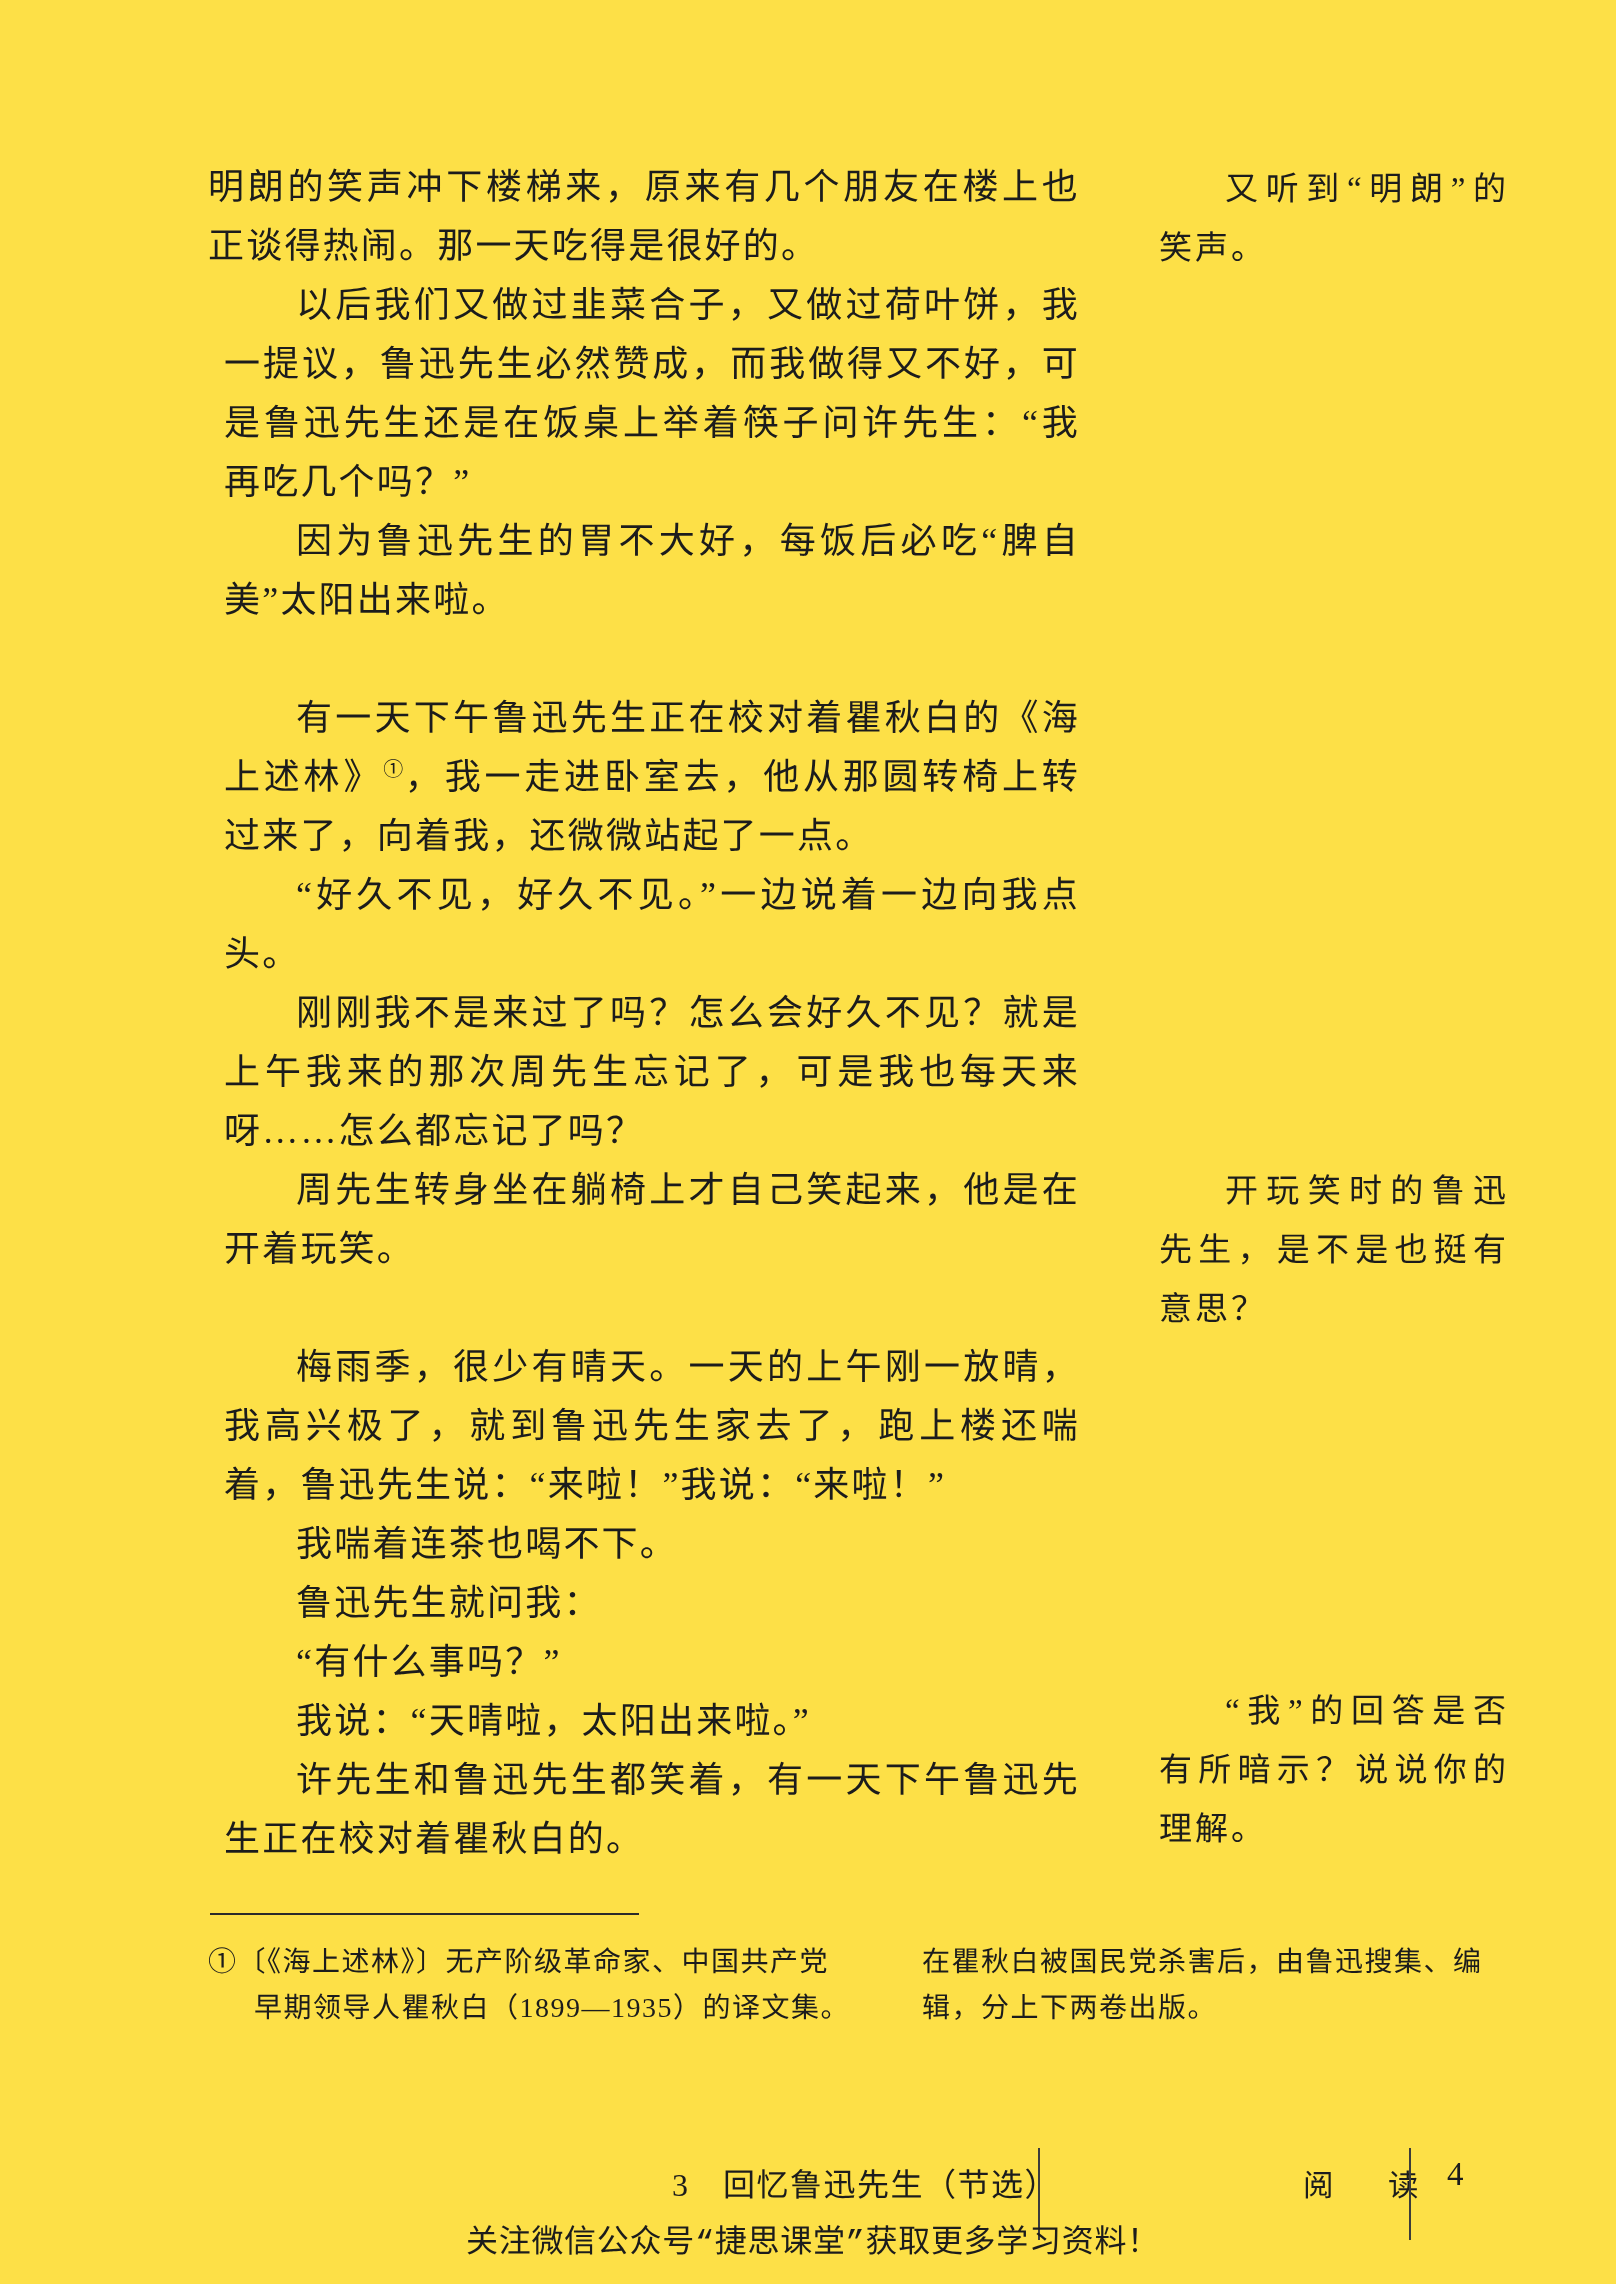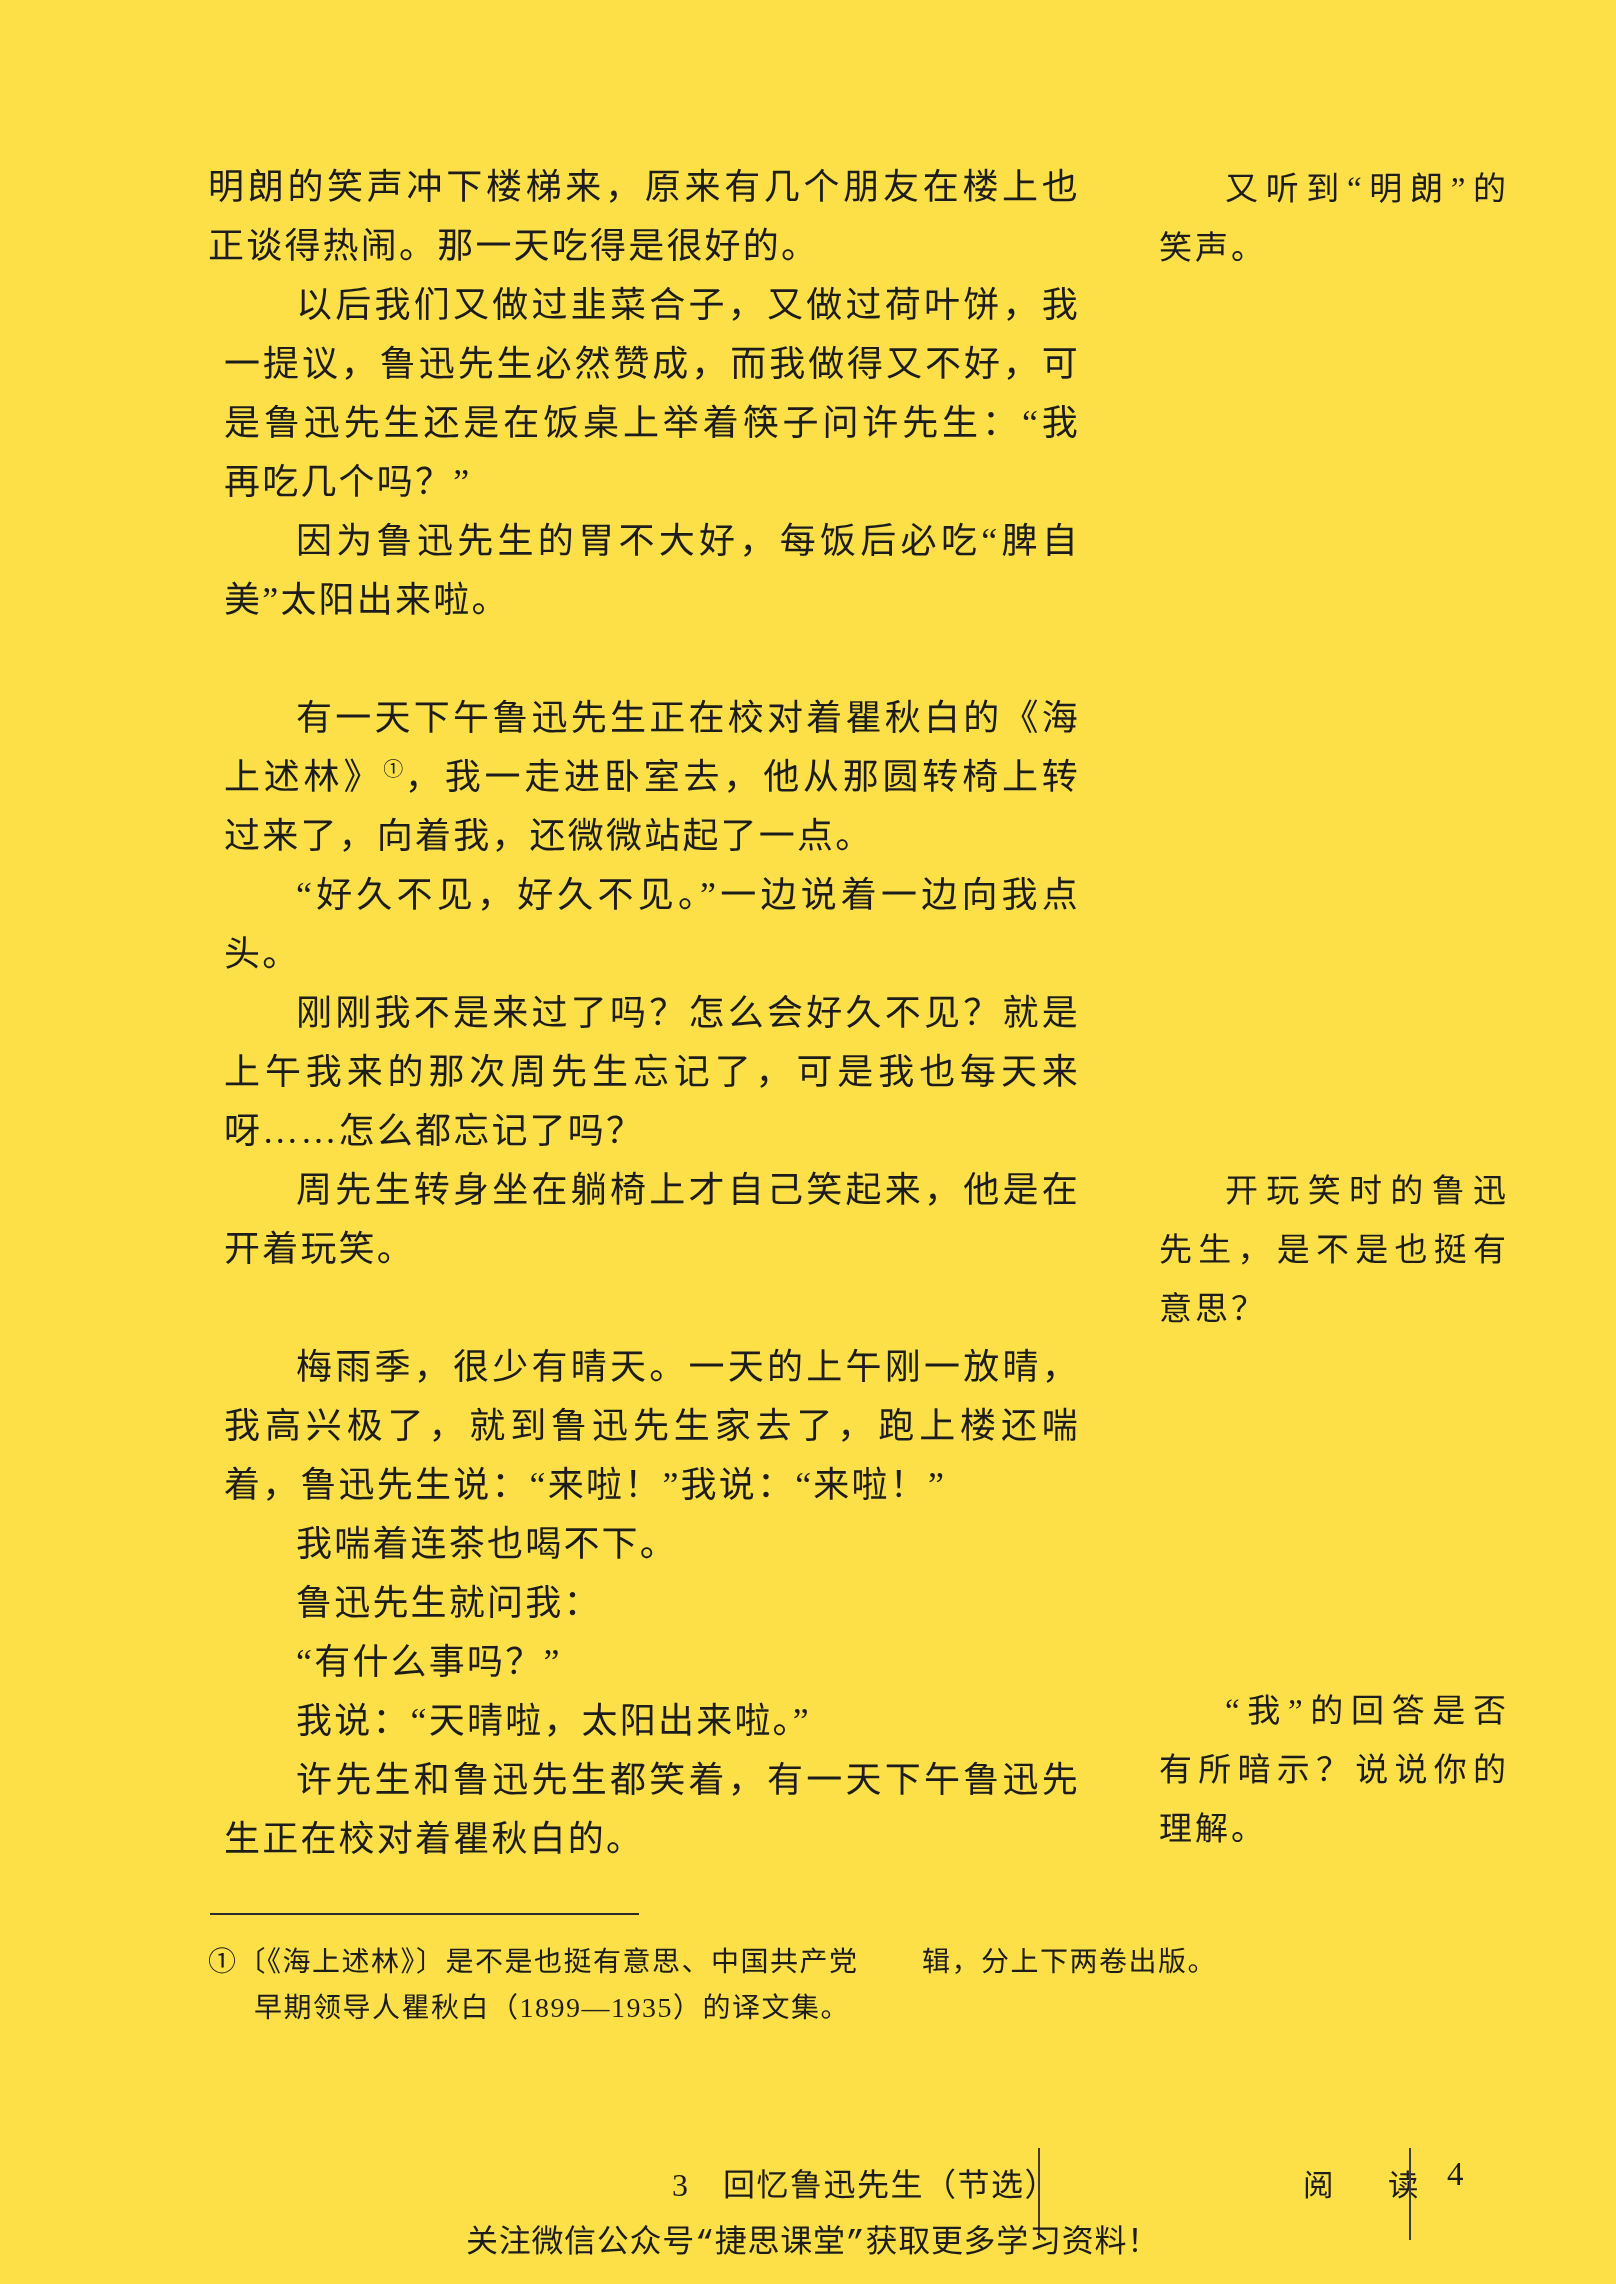--- a/index.html
+++ b/index.html
@@ -95,24 +95,25 @@
     </div>
 
   <div class="margin-note note-1">又听到“明朗”的笑声。</div>
 
   <div class="margin-note note-2">开玩笑时的鲁迅先生，是不是也挺有意思？</div>
 
   <div class="margin-note note-3">“我”的回答是否有所暗示？说说你的理解。</div>
 
   <div class="fn-rule"></div>
   <div class="fn-col fn-left">
-      <div class="fn-line">①〔《海上述林》〕是不是也挺有意思、中国共产党</div>
+      <div class="fn-line">①〔《海上述林》〕无产阶级革命家、中国共产党</div>
       <div class="fn-line">早期领导人瞿秋白（1899—1935）的译文集。</div>
     </div>
   <div class="fn-col fn-right">
+      <div class="fn-line">在瞿秋白被国民党杀害后，由鲁迅搜集、编</div>
       <div class="fn-line">辑，分上下两卷出版。</div>
     </div>
 
   <div class="footer-lesson">3　回忆鲁迅先生（节选）</div>
 
   <div class="footer-bar bar-1"></div>
 
   <div class="footer-section">阅　读</div>
 
   <div class="footer-bar bar-2"></div>

